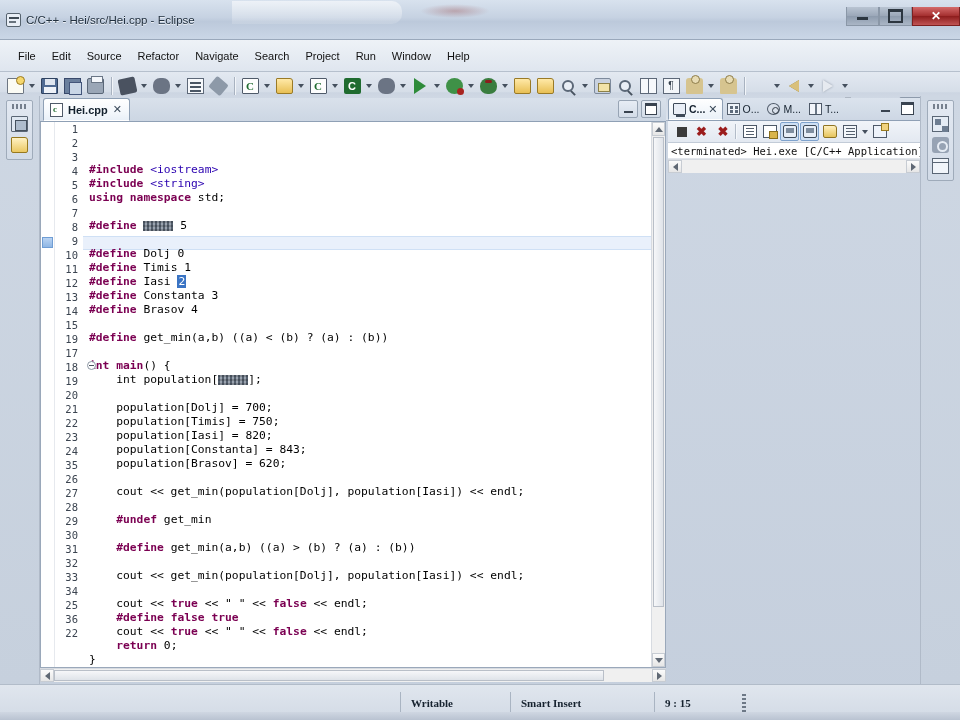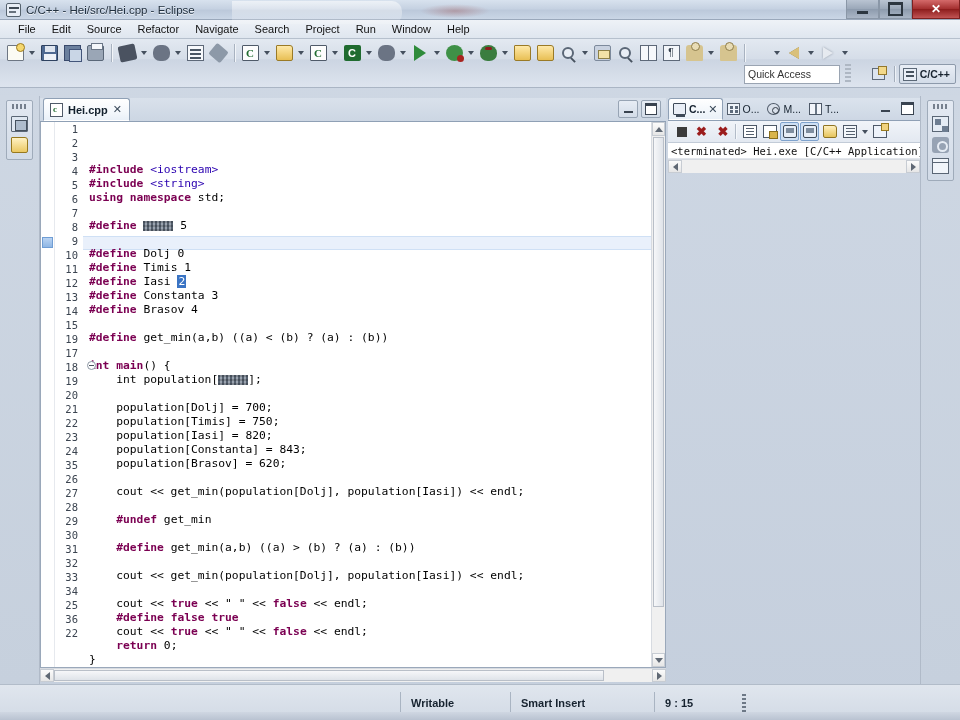--- a/index.html
+++ b/index.html
@@ -12,24 +12,24 @@
   }
   #app {
     position: relative;
     width: 960px; height: 720px;
     background: linear-gradient(to bottom, #cfd8e4 0%, #c5cfdd 100%);
   }
 
   
   .titlebar {
     position: relative;
-    height: 20px;
+    height: 40px;
     background: linear-gradient(to bottom, #d8e2ee 0%, #c6d2e2 45%, #bcc9db 55%, #cad6e6 100%);
     border-bottom: 1px solid #9aa8bb;
-    display: flex;  gap: 18px;
+    display: flex; align-items: center; gap: 18px;
   }
   .title-left { display: flex; align-items: center; padding-left: 6px; flex: 1; min-width: 0;}
   .win-icon {
     width: 15px; height: 14px; margin-right: 5px;
     background: #e8eef6;
     border: 1px solid #56636f;
     border-radius: 2px;
     position: relative; flex: none;
   }
   .win-icon::before {
@@ -75,21 +75,21 @@
     width: 48px;
     background: linear-gradient(to bottom, #d46a6a 0%, #a32e2e 50%, #8d1c1c 51%, #c05454 100%);
     border-color: #7d2020;
   }
   .winbtn.close::after {
     content: "✕"; color: #fff; font-size: 12px; font-weight: bold; line-height: 1;
   }
 
   
   .menubar {
-    height: 19px;
+    height: 32px;
     background: linear-gradient(to bottom, #eef2f7, #dfe6ef);
     border-bottom: 1px solid #b6c0cd;
     display: flex; align-items: center;
     padding-left: 10px;
   }
   .menu-item {
     padding: 2px 8px; font-size: 11px; color: #111;
     cursor: default; white-space: nowrap;
   }
 
@@ -430,20 +430,21 @@
     position: absolute; left: 0; right: 0; bottom: 0; height: 36px;
     background: linear-gradient(to bottom,#e0e6ee 0%, #d2dae5 100%);
     border-top: 1px solid #b2bcc9;
     display: flex; align-items: center;
   }
   .sb-left { width: 400px; height: 100%; }
   .sb-cell {
     height: 22px; display: flex; align-items: center; padding: 0 10px;
     border-left: 1px solid #a9b4c2; font-size: 11px; color: #16222f;
     font-weight: bold;
+    font-family: Liberation Serif, serif;
   }
   .sb-cell.w1 { min-width: 110px; }
   .sb-cell.w2 { min-width: 110px; }
   .sb-cell.w3 { min-width: 70px; margin-left: 34px; }
   .sb-dots {
     margin-left: 18px; width: 4px; height: 18px;
     background: repeating-linear-gradient(to bottom,#6d7886 0 2px, transparent 2px 4px);
   }
   .win-bottom-strip {
     position: absolute; left: 0; right: 0; bottom: 0; height: 8px;

